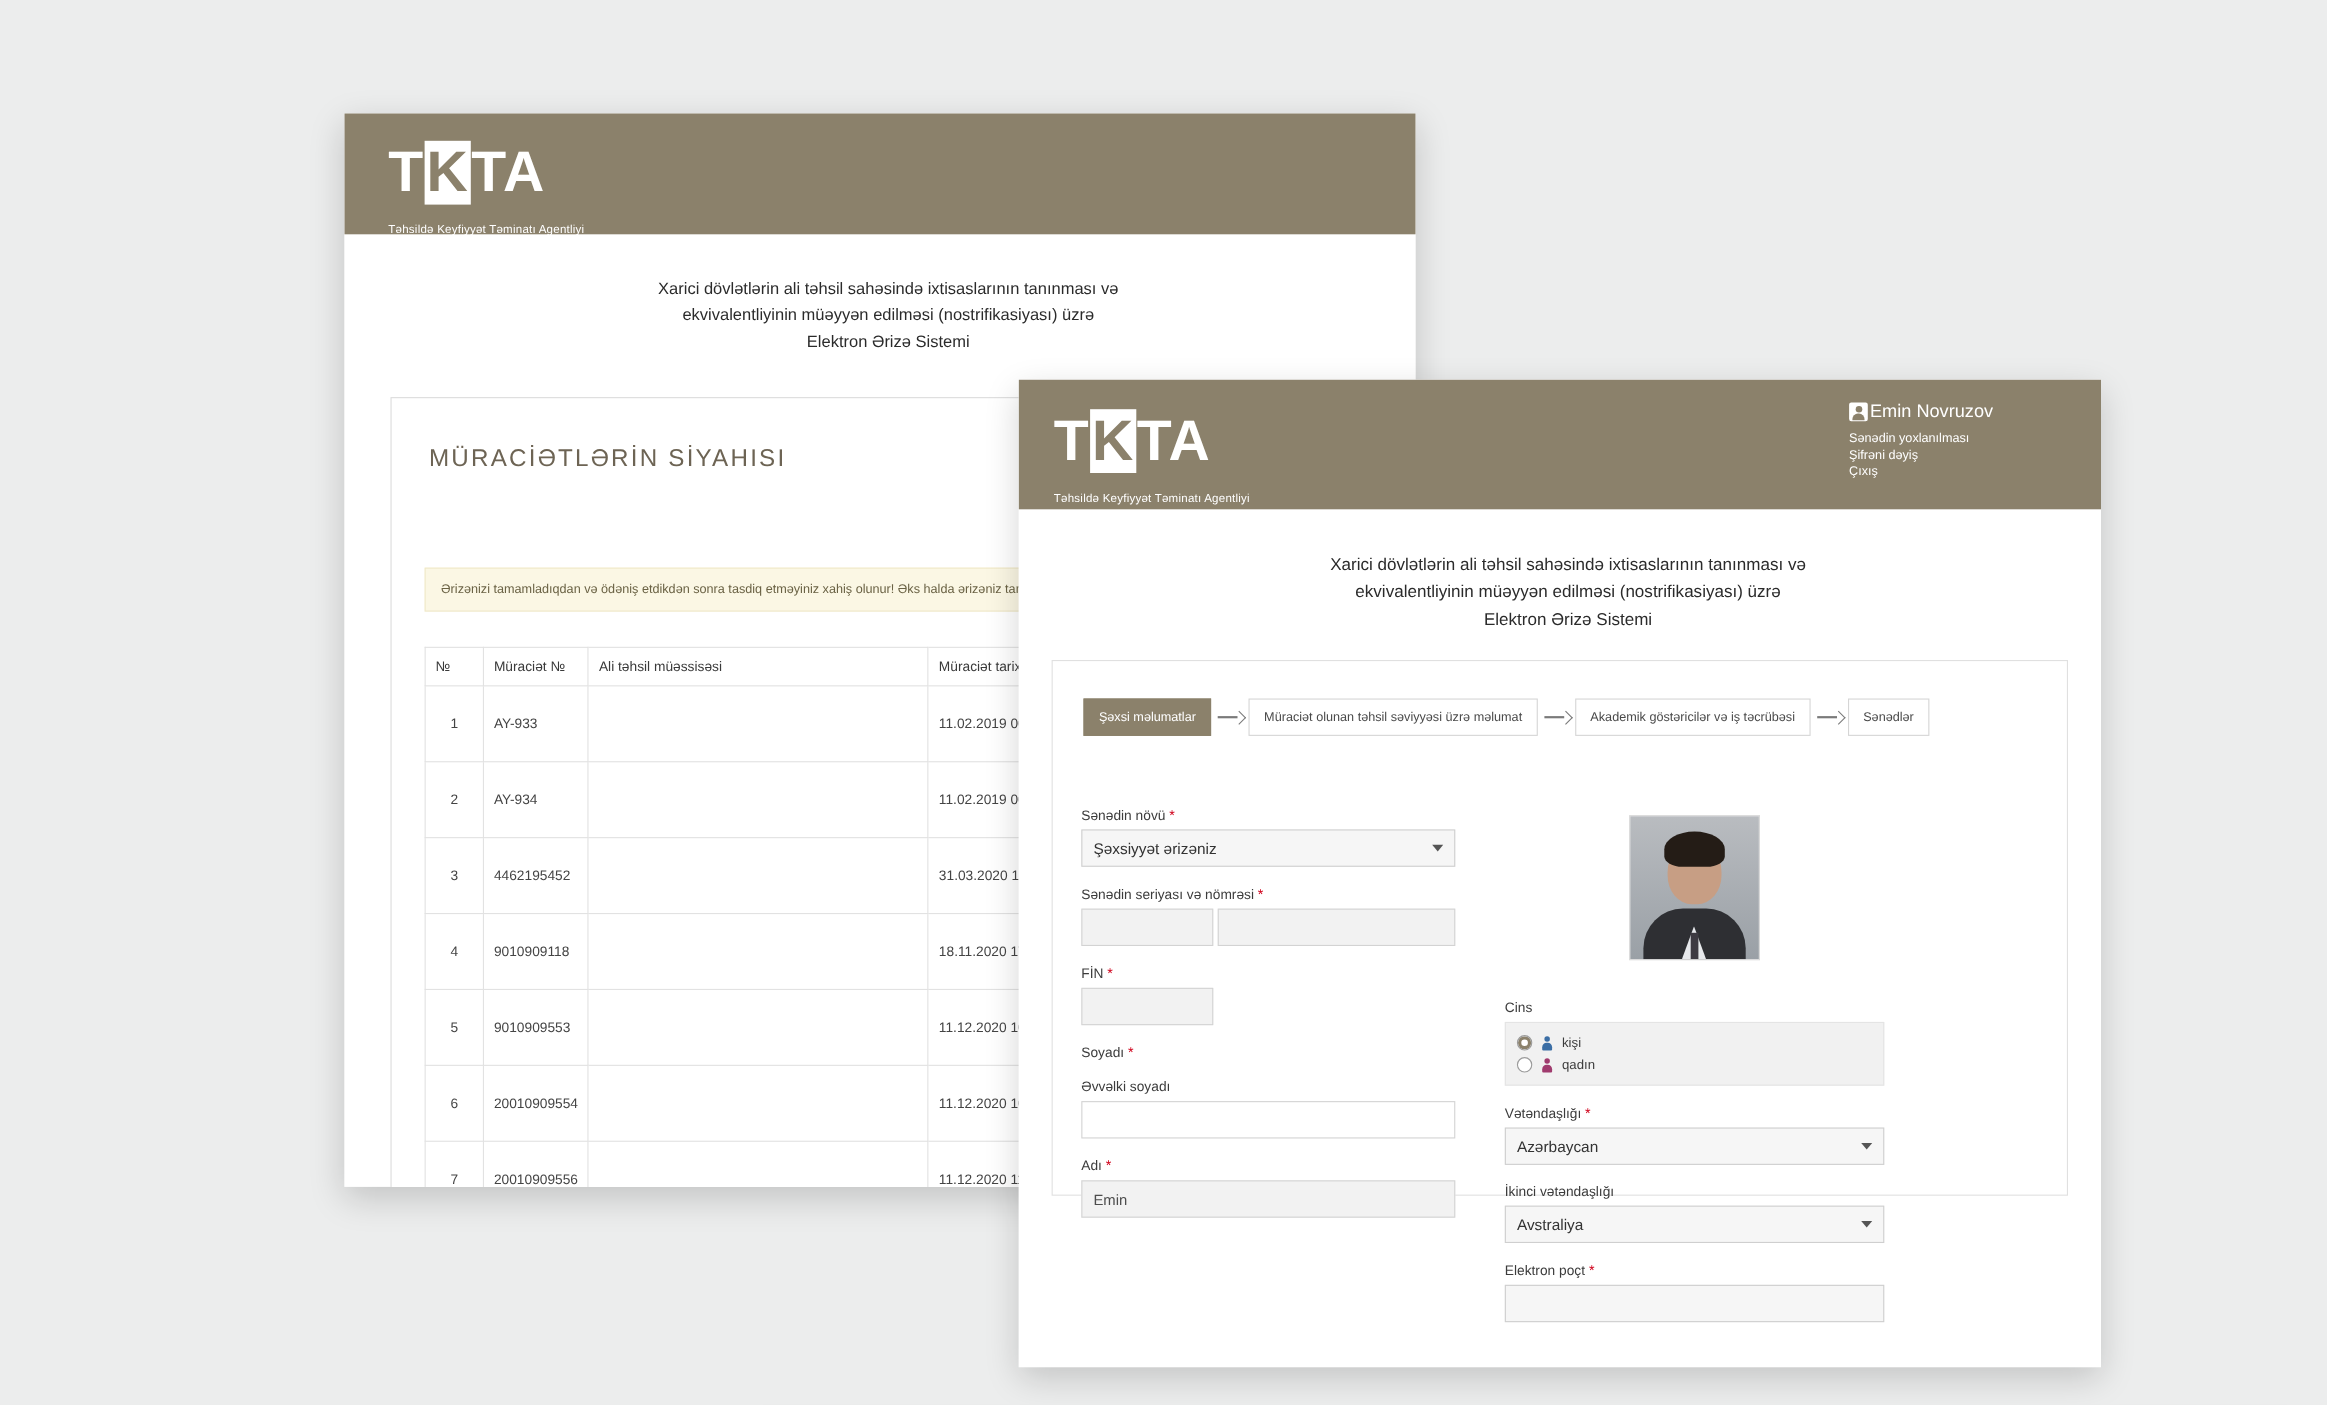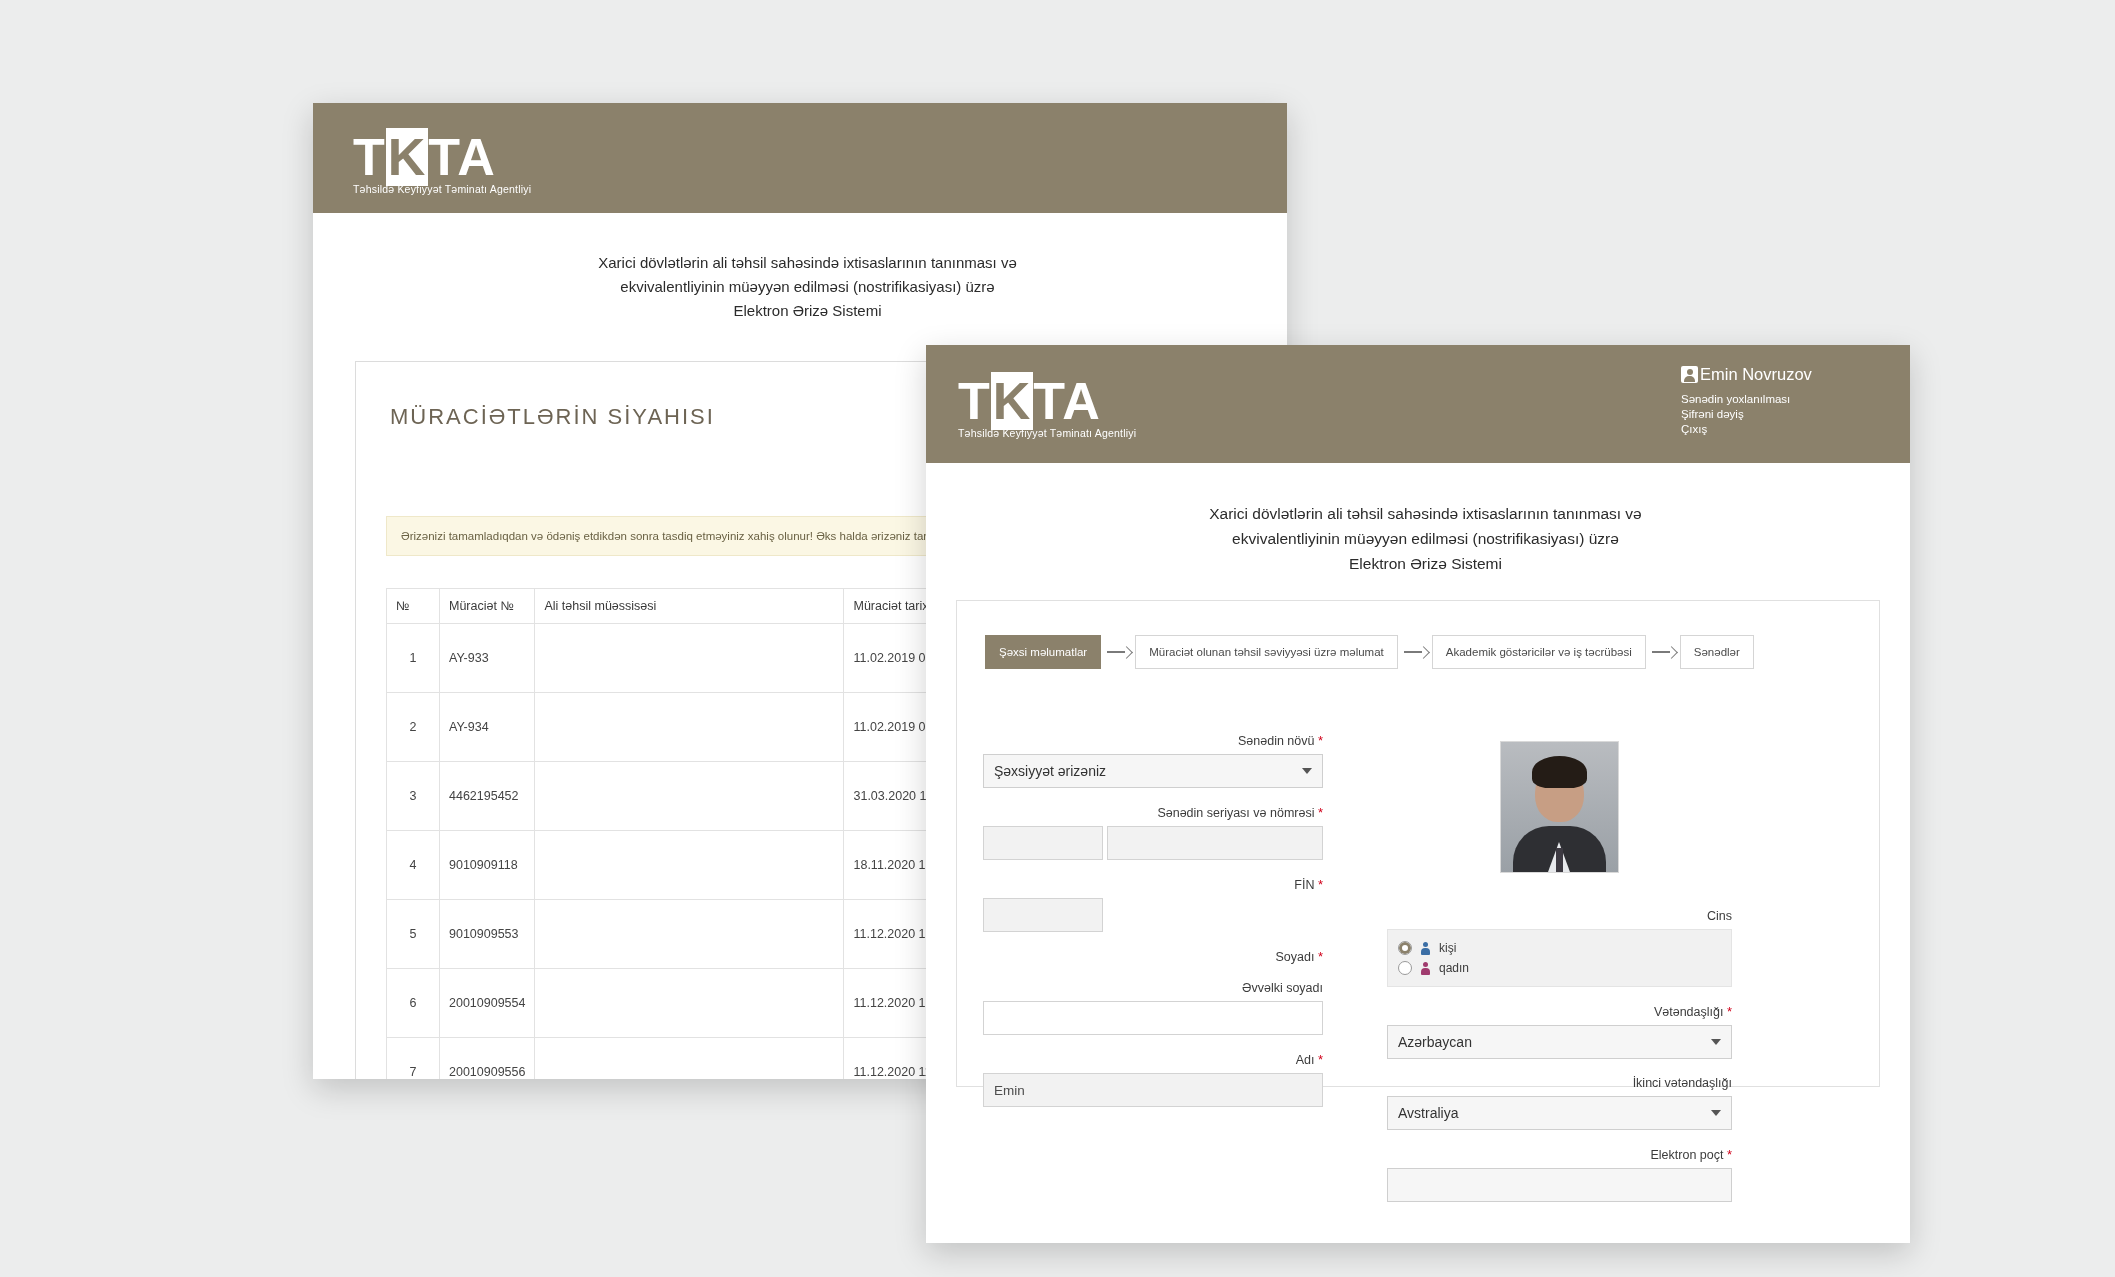--- a/index.html
+++ b/index.html
@@ -44,21 +44,21 @@
     font-size: 52px;
     font-weight: bold;
     letter-spacing: 1px;
     line-height: 52px;
     font-family: "Liberation Sans", sans-serif;
   }
   .logo .mark .k { color: #8b816b; background: #ffffff; padding: 0 2px; }
   .logo .sub {
     font-size: 10.5px;
     letter-spacing: 0.2px;
-    margin-top: 0;
+    margin-top: 20px;
     color: #ffffff;
   }
 
   
   .userblock {
     position: absolute;
     color: #ffffff;
   }
   .userblock .uname {
     font-size: 16.5px;
@@ -217,22 +217,21 @@
     left: 21px; top: 1.5px;
     width: 8px; height: 8px;
     border-top: 1.5px solid #7a7a7a;
     border-right: 1.5px solid #7a7a7a;
     transform: rotate(45deg);
   }
 
   .form-body {
     display: flex;
     margin-top: 64px;
-    gap: 64px;
-    text-align: right;
+    gap: 45px;
   }
   .col-left { width: 340px; }
   .col-right { width: 345px; }
 
   .fld { margin-bottom: 17px; }
   .lbl {
     font-size: 12.5px;
     color: #3c3c3c;
     margin-bottom: 6px;
     display: block;

